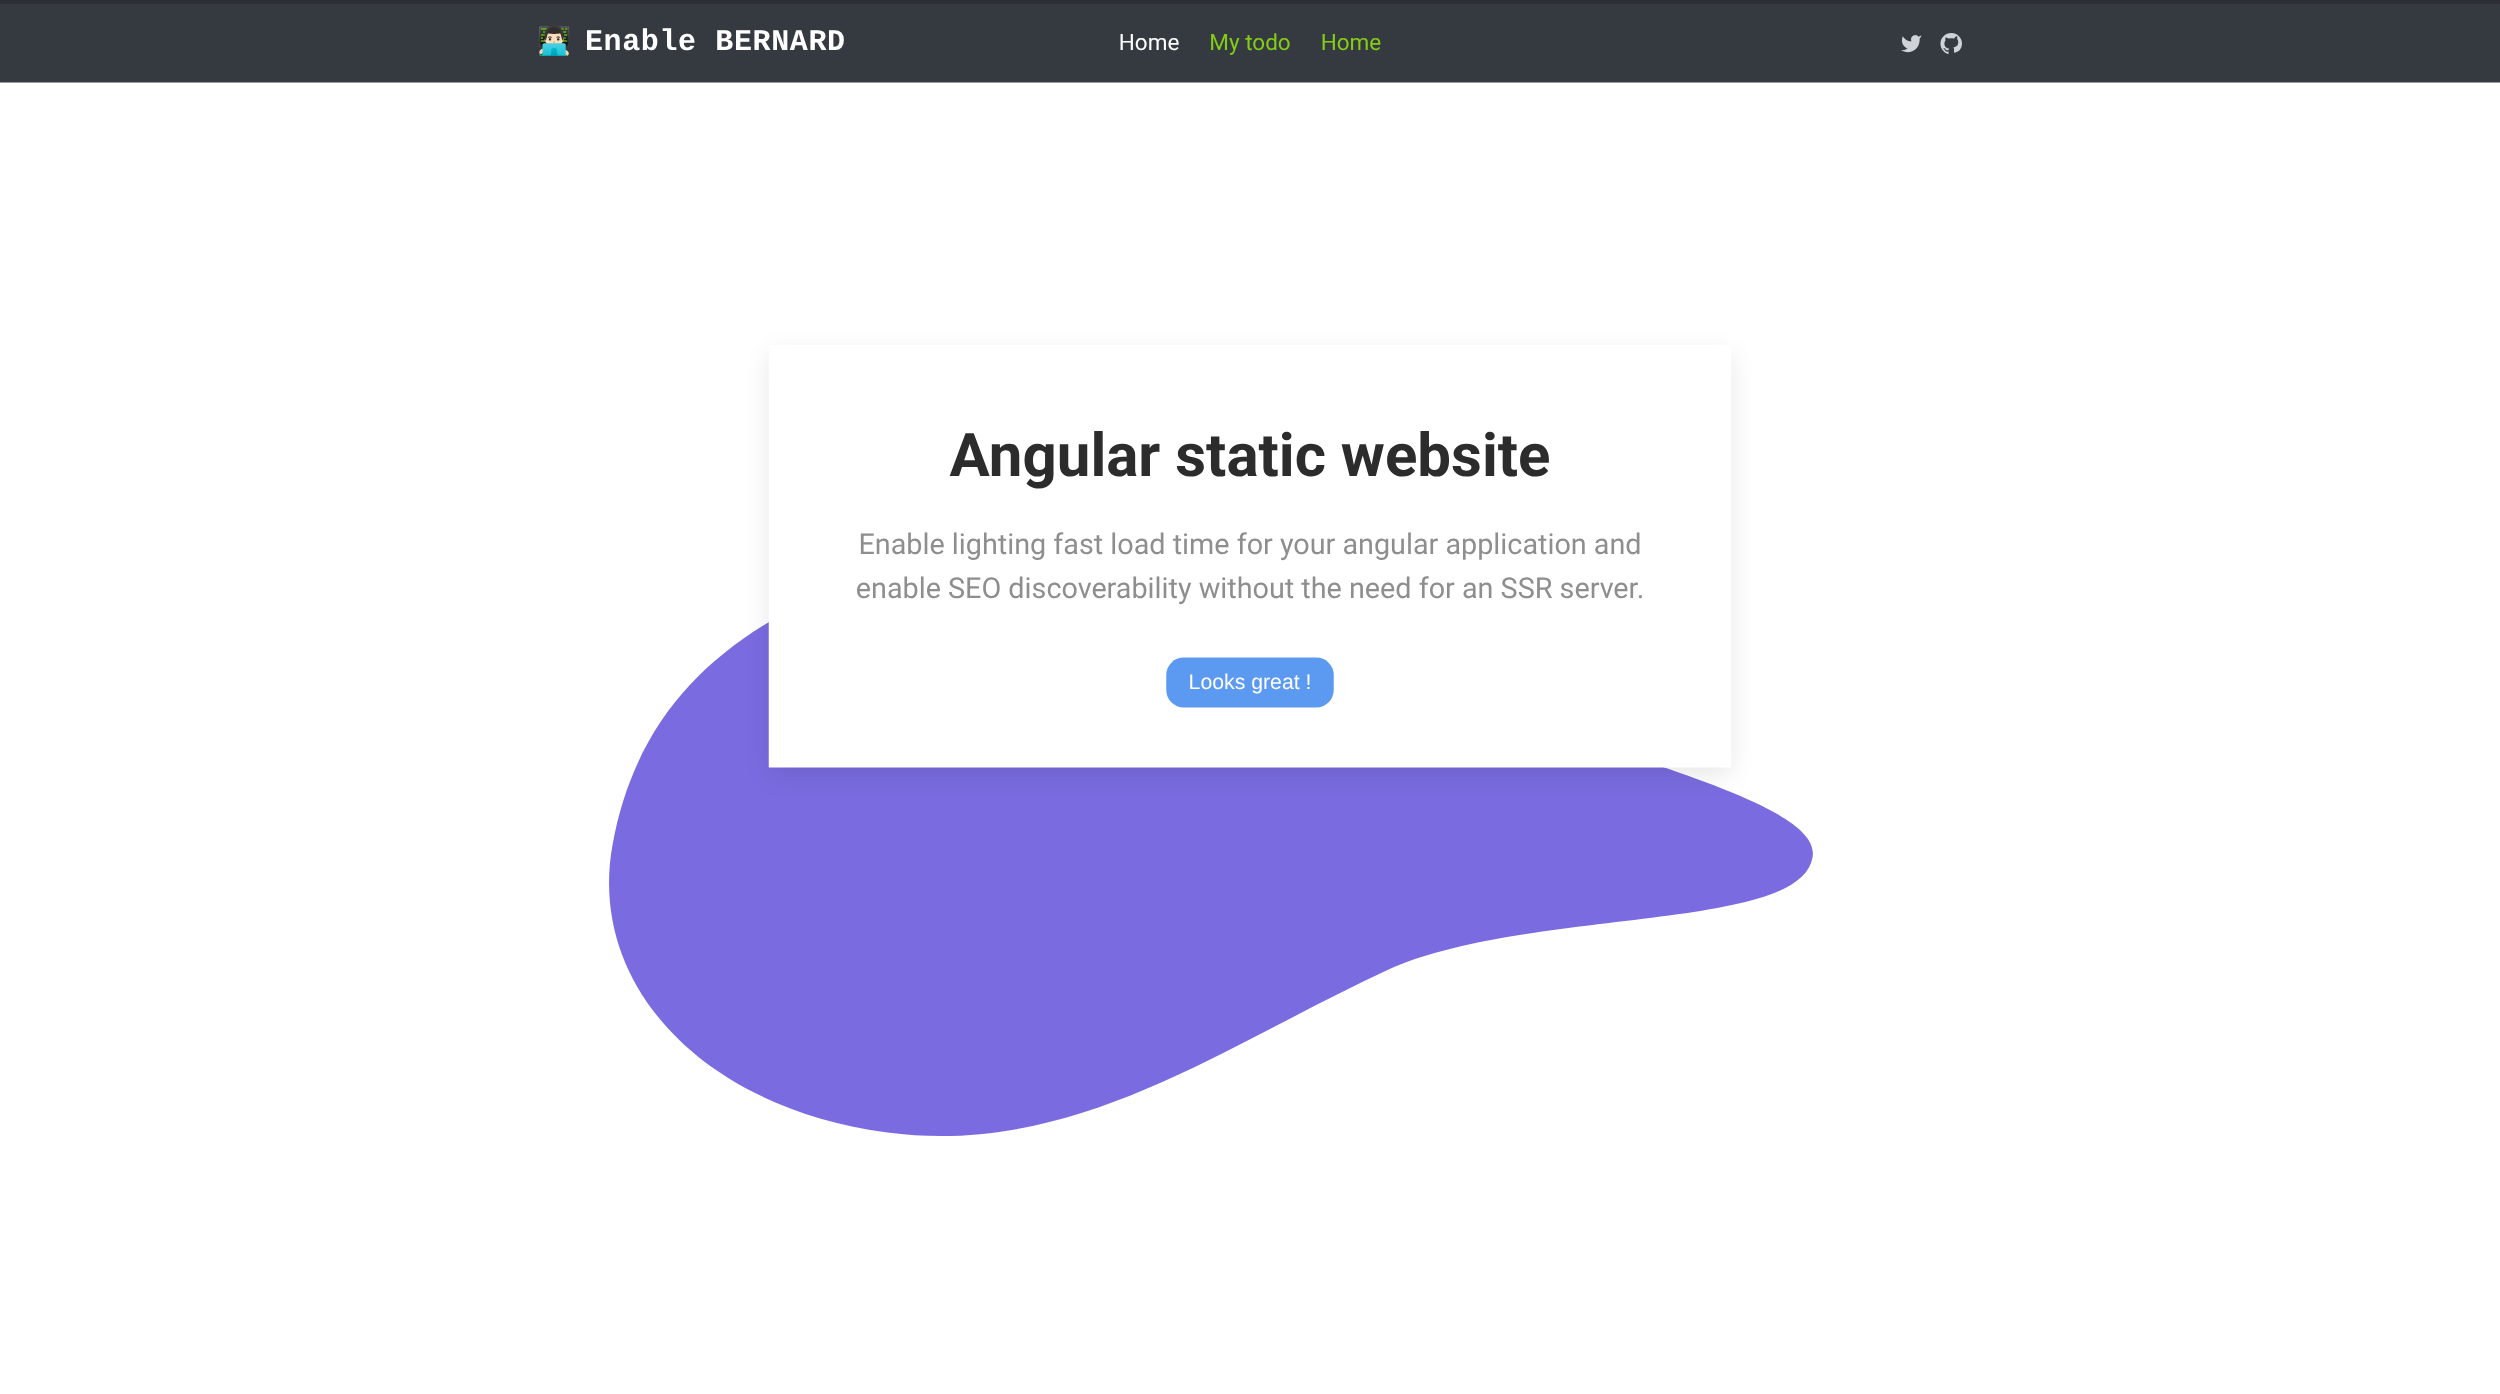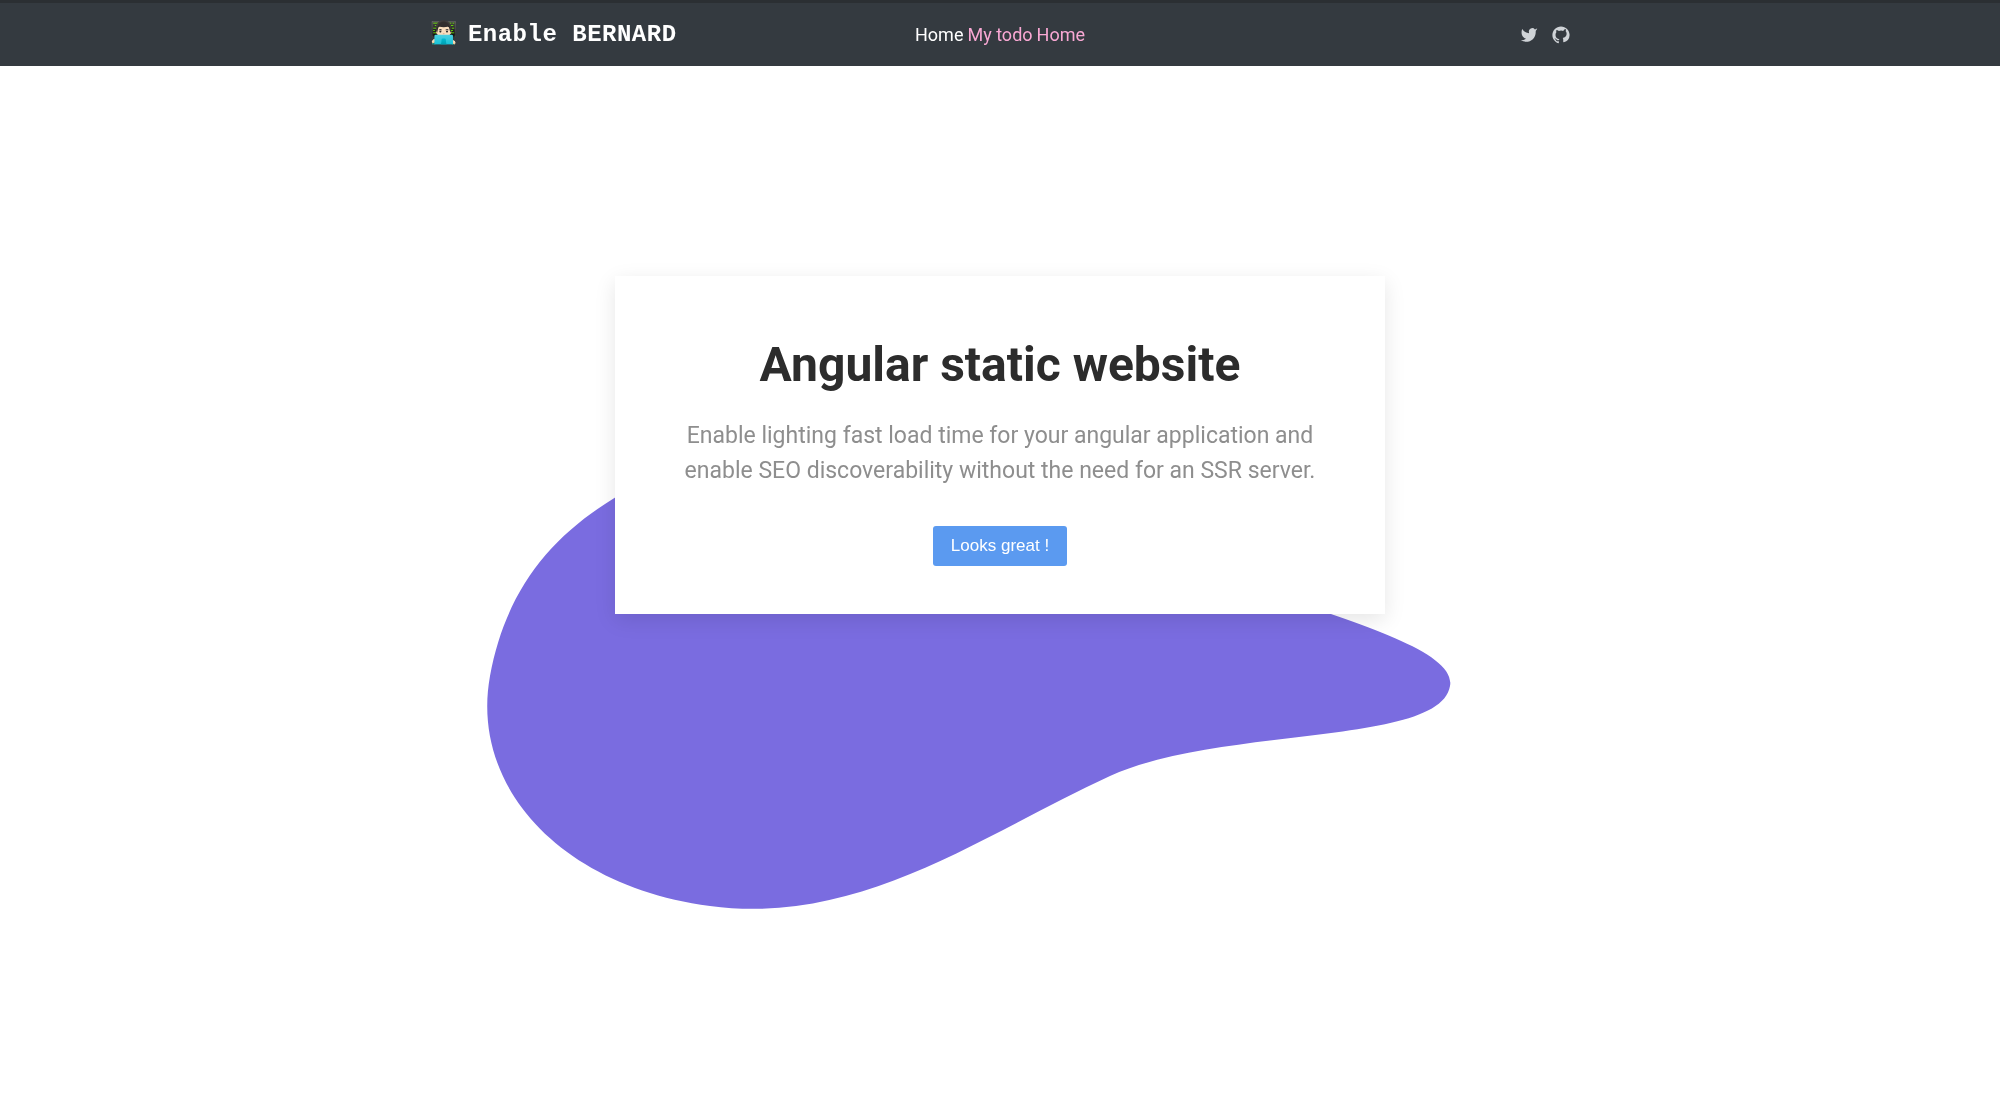--- a/index.html
+++ b/index.html
@@ -40,29 +40,29 @@
     }
     .brand .first { }
     .brand .last { text-transform: uppercase; }
     .brand-icon {
       font-size: 22px;
       line-height: 1;
     }
 
     .nav-links {
       display: flex;
-      gap: 4px;
+      gap: 24px;
       margin-left: auto;
       margin-right: auto;
       position: absolute;
       left: 50%;
       transform: translateX(-50%);
     }
     .nav-link {
-      color: #f9a8d4;
+      color: #84cc16;
       font-size: 18px;
       text-decoration: none;
     }
     .nav-link.active { color: #ffffff; }
 
     .nav-social {
       margin-left: auto;
       display: flex;
       align-items: center;
       gap: 14px;
@@ -109,21 +109,21 @@
       line-height: 1.5;
       margin-bottom: 38px;
     }
     .hero-btn {
       display: inline-block;
       background: #5b9af0;
       color: #fff;
       border: none;
       font-size: 17px;
       padding: 10px 18px;
-      border-radius: 3px;
+      border-radius: 14px;
       cursor: pointer;
     }
   </style>
 </head>
 <body>
 
 <nav class="navbar">
   <div class="nav-inner">
 
     <a href="#" class="brand">

